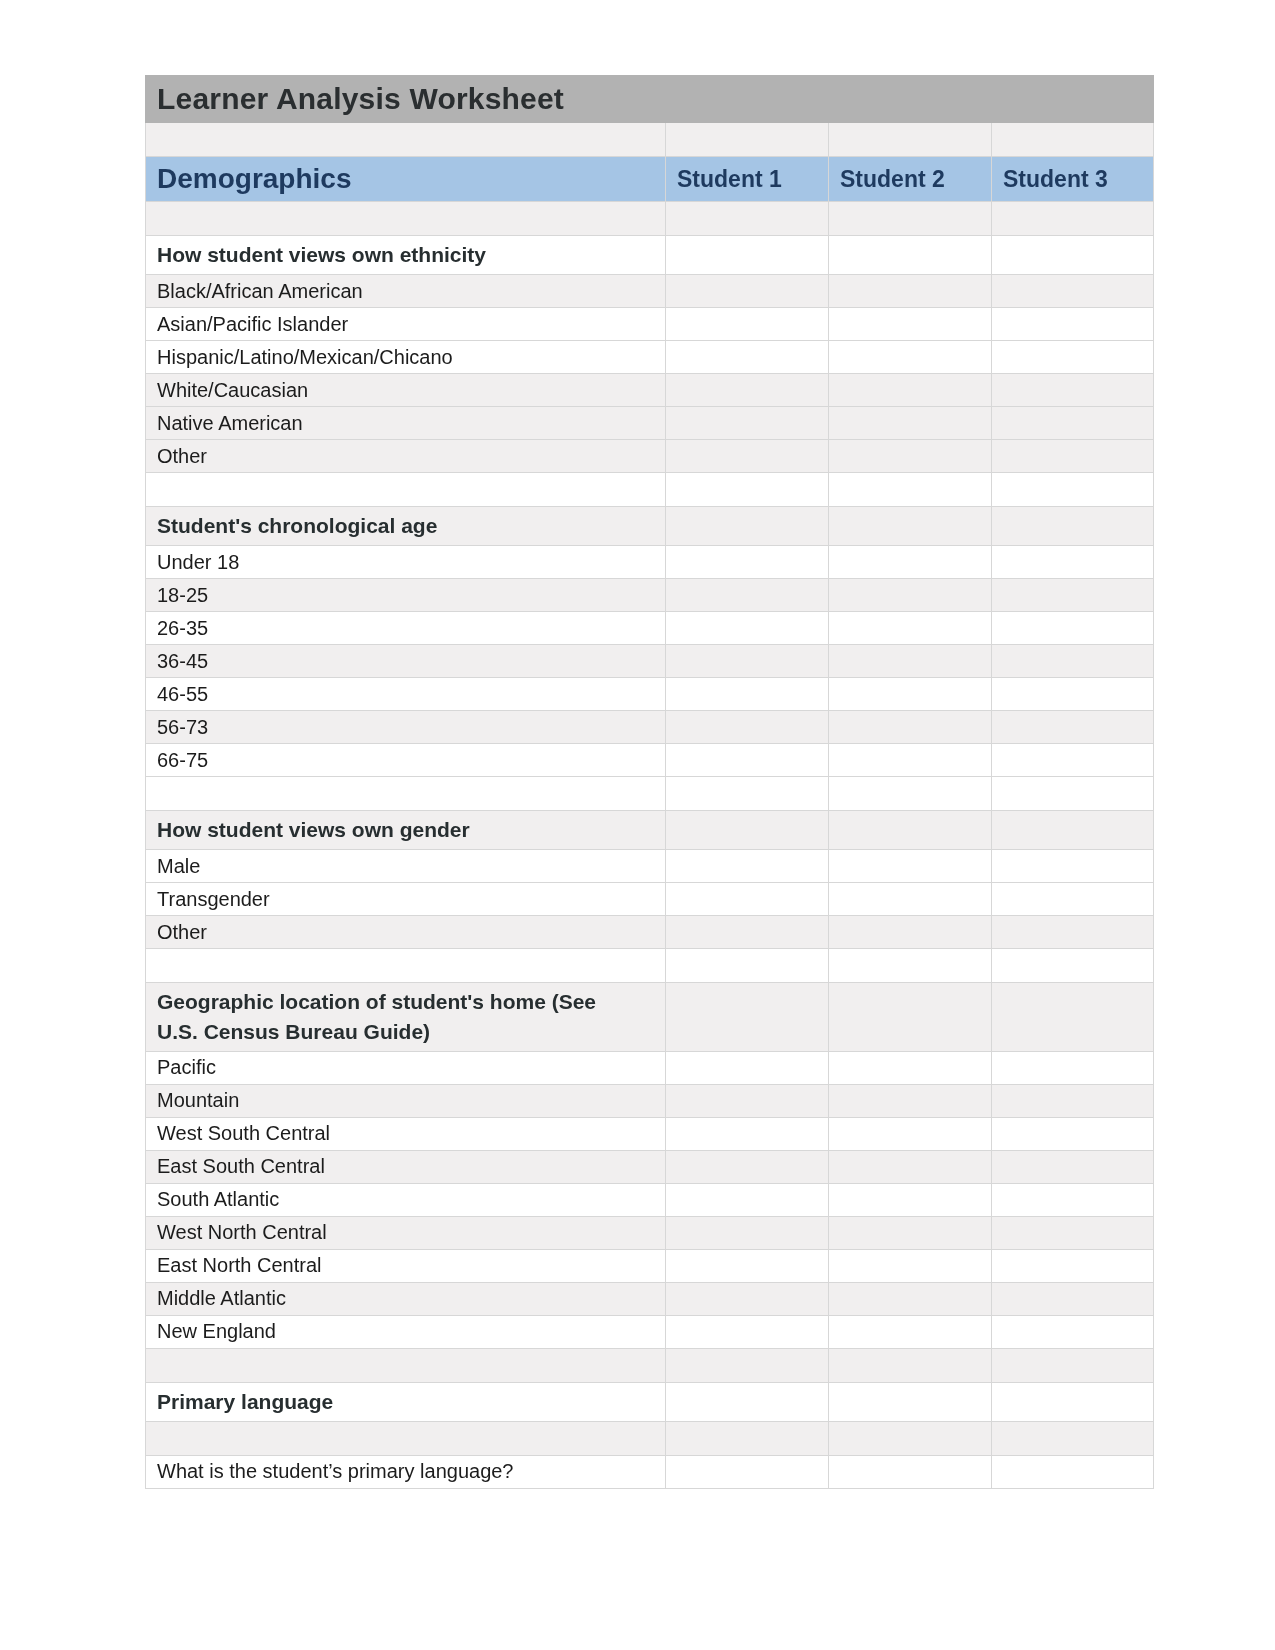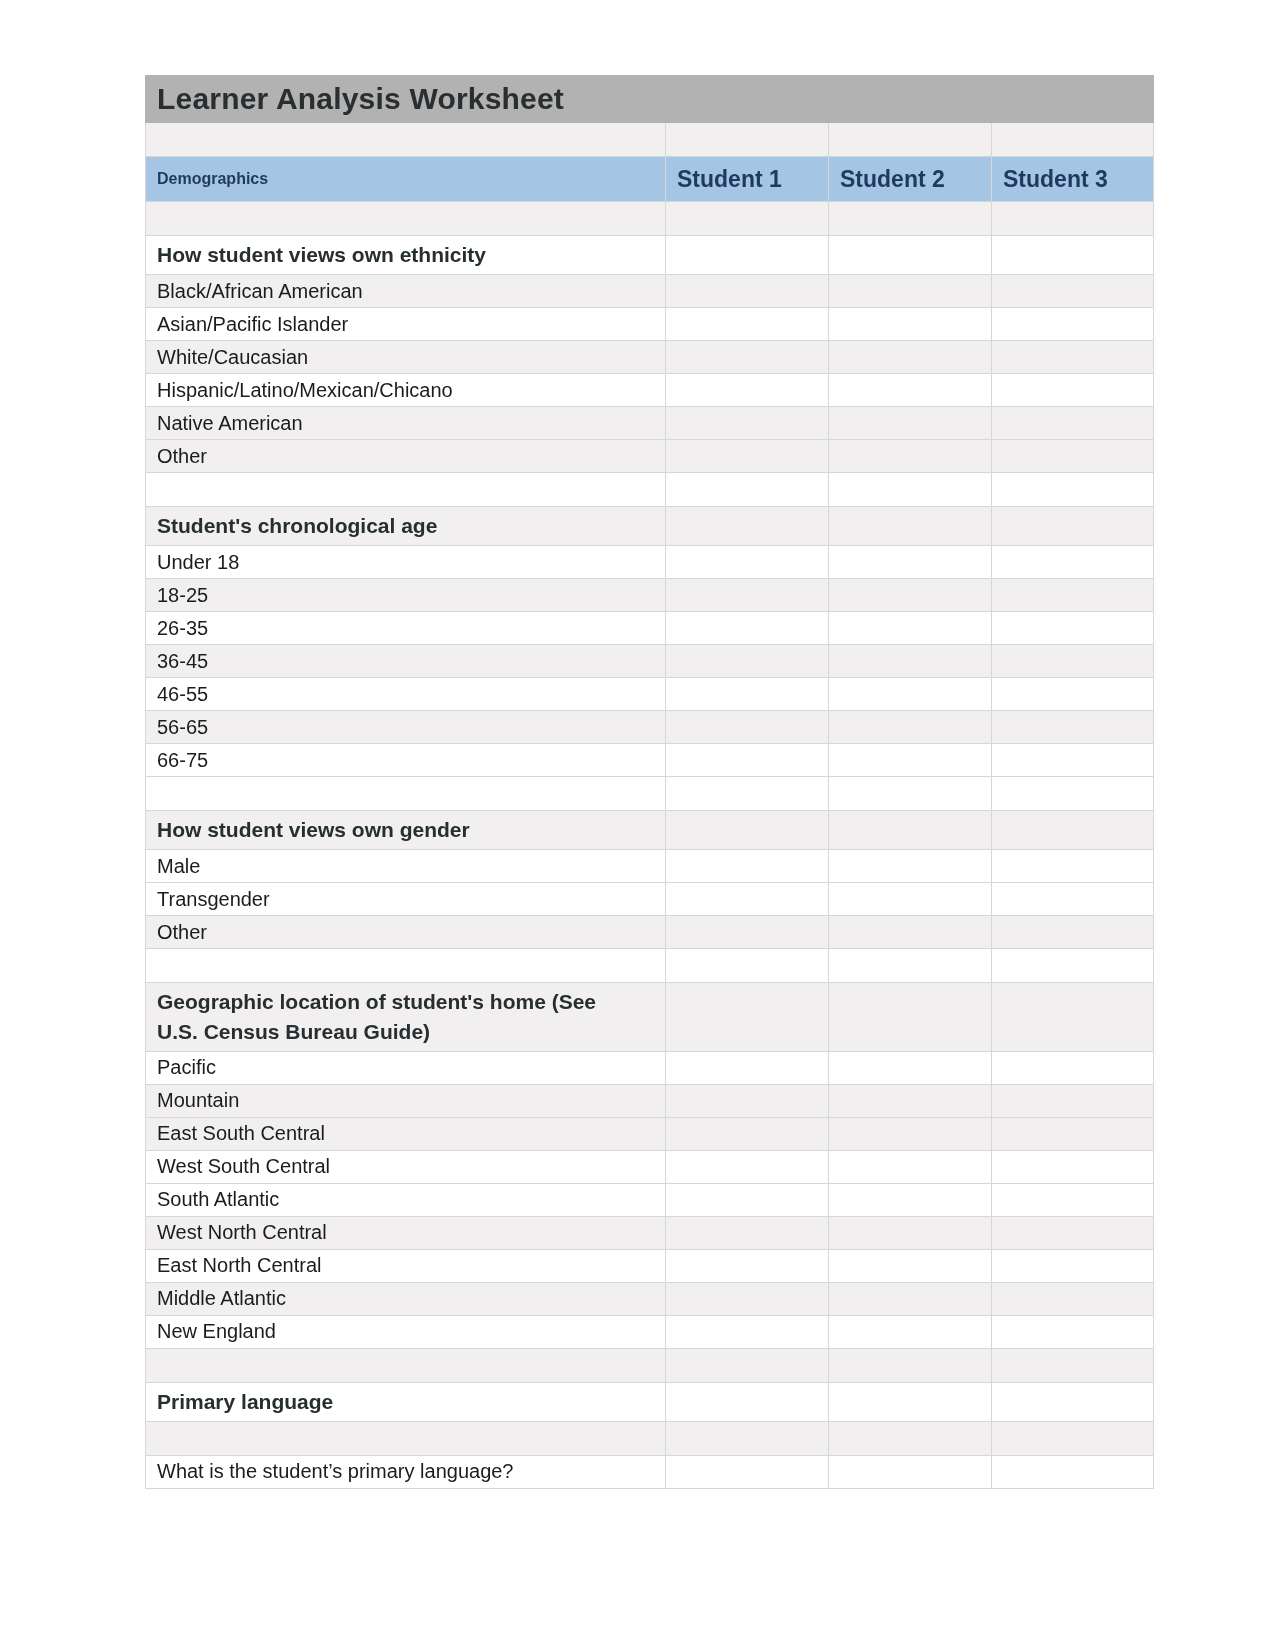--- a/index.html
+++ b/index.html
@@ -40,21 +40,21 @@
     letter-spacing: 0.2px;
     margin-left: 24px;
   }
   
   tr.columns td {
     background: var(--accent-blue, #a5c5e5);
     height: 44px;
     font-weight: bold;
     color: var(--header-navy, #1e3a5f);
   }
-  tr.columns td.demo { font-size: 16px; }
+  tr.columns td.demo { font-size: 28px; }
   tr.columns td.stud { font-size: 23px; }
   
   tr.section td {
     height: 38px;
     font-weight: bold;
     font-size: 21px;
     color: #272e30;
   }
   tr.section td .lbl {
     max-width: 450px;
@@ -122,36 +122,36 @@
           <td></td>
         </tr>
         <tr class="item">
           <td>
             <div class="lbl">Asian/Pacific Islander</div>
           </td>
           <td></td>
           <td></td>
           <td></td>
         </tr>
+        <tr class="item">
+          <td>
+            <div class="lbl">Hispanic/Latino/Mexican/Chicano</div>
+          </td>
+          <td></td>
+          <td></td>
+          <td></td>
+        </tr>
         <tr class="item shade">
           <td>
             <div class="lbl">White/Caucasian</div>
           </td>
           <td></td>
           <td></td>
           <td></td>
         </tr>
-        <tr class="item">
-          <td>
-            <div class="lbl">Hispanic/Latino/Mexican/Chicano</div>
-          </td>
-          <td></td>
-          <td></td>
-          <td></td>
-        </tr>
         <tr class="item shade">
           <td>
             <div class="lbl">Native American</div>
           </td>
           <td></td>
           <td></td>
           <td></td>
         </tr>
         <tr class="item shade">
           <td>
@@ -210,21 +210,21 @@
         <tr class="item">
           <td>
             <div class="lbl">46-55</div>
           </td>
           <td></td>
           <td></td>
           <td></td>
         </tr>
         <tr class="item shade">
           <td>
-            <div class="lbl">56-65</div>
+            <div class="lbl">56-73</div>
           </td>
           <td></td>
           <td></td>
           <td></td>
         </tr>
         <tr class="item">
           <td>
             <div class="lbl">66-75</div>
           </td>
           <td></td>
@@ -292,31 +292,31 @@
           <td></td>
         </tr>
         <tr class="item shade">
           <td>
             <div class="lbl">Mountain</div>
           </td>
           <td></td>
           <td></td>
           <td></td>
         </tr>
+        <tr class="item">
+          <td>
+            <div class="lbl">West South Central</div>
+          </td>
+          <td></td>
+          <td></td>
+          <td></td>
+        </tr>
         <tr class="item shade">
           <td>
             <div class="lbl">East South Central</div>
-          </td>
-          <td></td>
-          <td></td>
-          <td></td>
-        </tr>
-        <tr class="item">
-          <td>
-            <div class="lbl">West South Central</div>
           </td>
           <td></td>
           <td></td>
           <td></td>
         </tr>
         <tr class="item">
           <td>
             <div class="lbl">South Atlantic</div>
           </td>
           <td></td>

